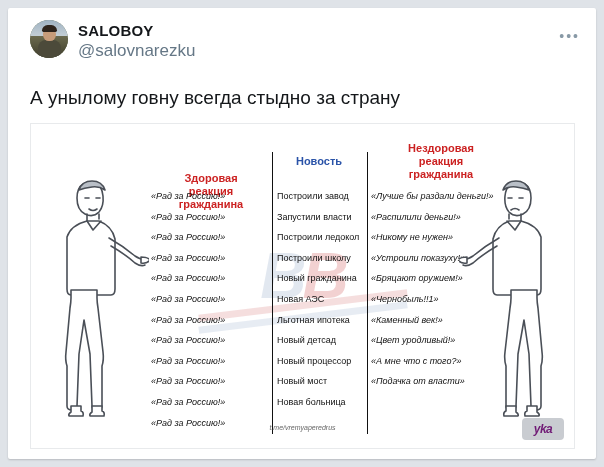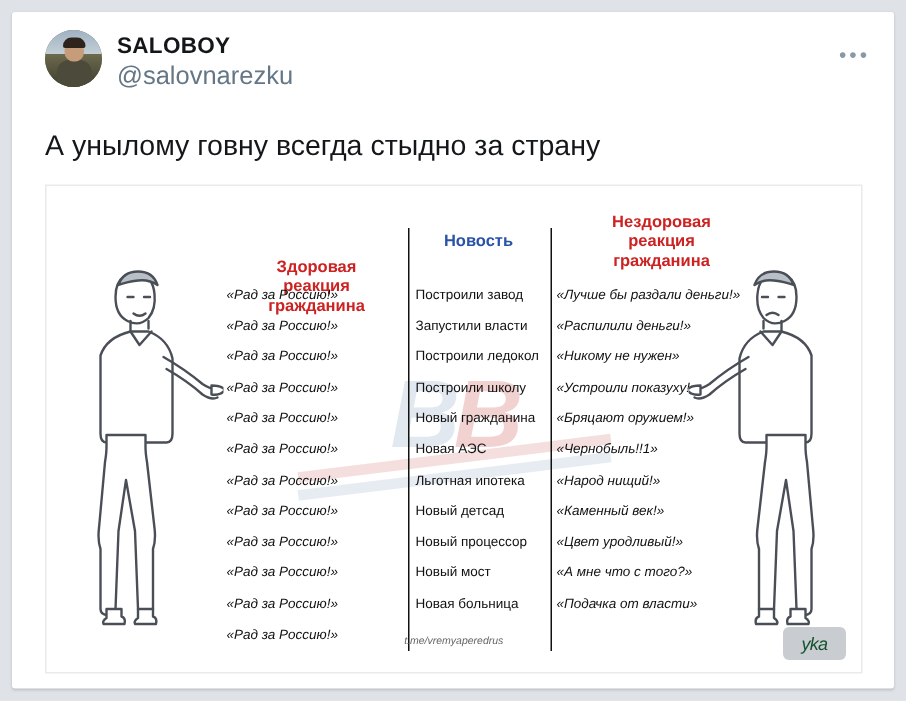--- a/index.html
+++ b/index.html
@@ -202,22 +202,22 @@
     height: 22px;
     border-radius: 4px;
     background: #c9ccd1;
     display: flex;
     align-items: center;
     justify-content: center;
   }
   .logo-text {
     font-size: 12px;
     font-style: italic;
-    font-weight: normal;
-    color: #14532d;
+    font-weight: bold;
+    color: #701a75;
     letter-spacing: -0.5px;
   }
 </style>
 </head>
 <body>
 
 <div id="page">
   <div class="card">
 
     <div class="tweet-head">
@@ -285,21 +285,20 @@
           <div class="row">Новый мост</div>
           <div class="row">Новая больница</div>
         </div>
       <div class="col-list italic" id="right-list" style="left:340px; top:62px; width:150px;">
           <div class="row">«Лучше бы раздали деньги!»</div>
           <div class="row">«Распилили деньги!»</div>
           <div class="row">«Никому не нужен»</div>
           <div class="row">«Устроили показуху!»</div>
           <div class="row">«Бряцают оружием!»</div>
           <div class="row">«Чернобыль!!1»</div>
-          <div class="row">«Народ нищий!»</div>
           <div class="row">«Каменный век!»</div>
           <div class="row">«Цвет уродливый!»</div>
           <div class="row">«А мне что с того?»</div>
           <div class="row">«Подачка от власти»</div>
         </div>
 
       <div class="credit">t.me/vremyaperedrus</div>
 
       <div class="figure fig" style="left:18px; top:52px;">
         <svg width="100" height="248" viewBox="0 0 100 248">

